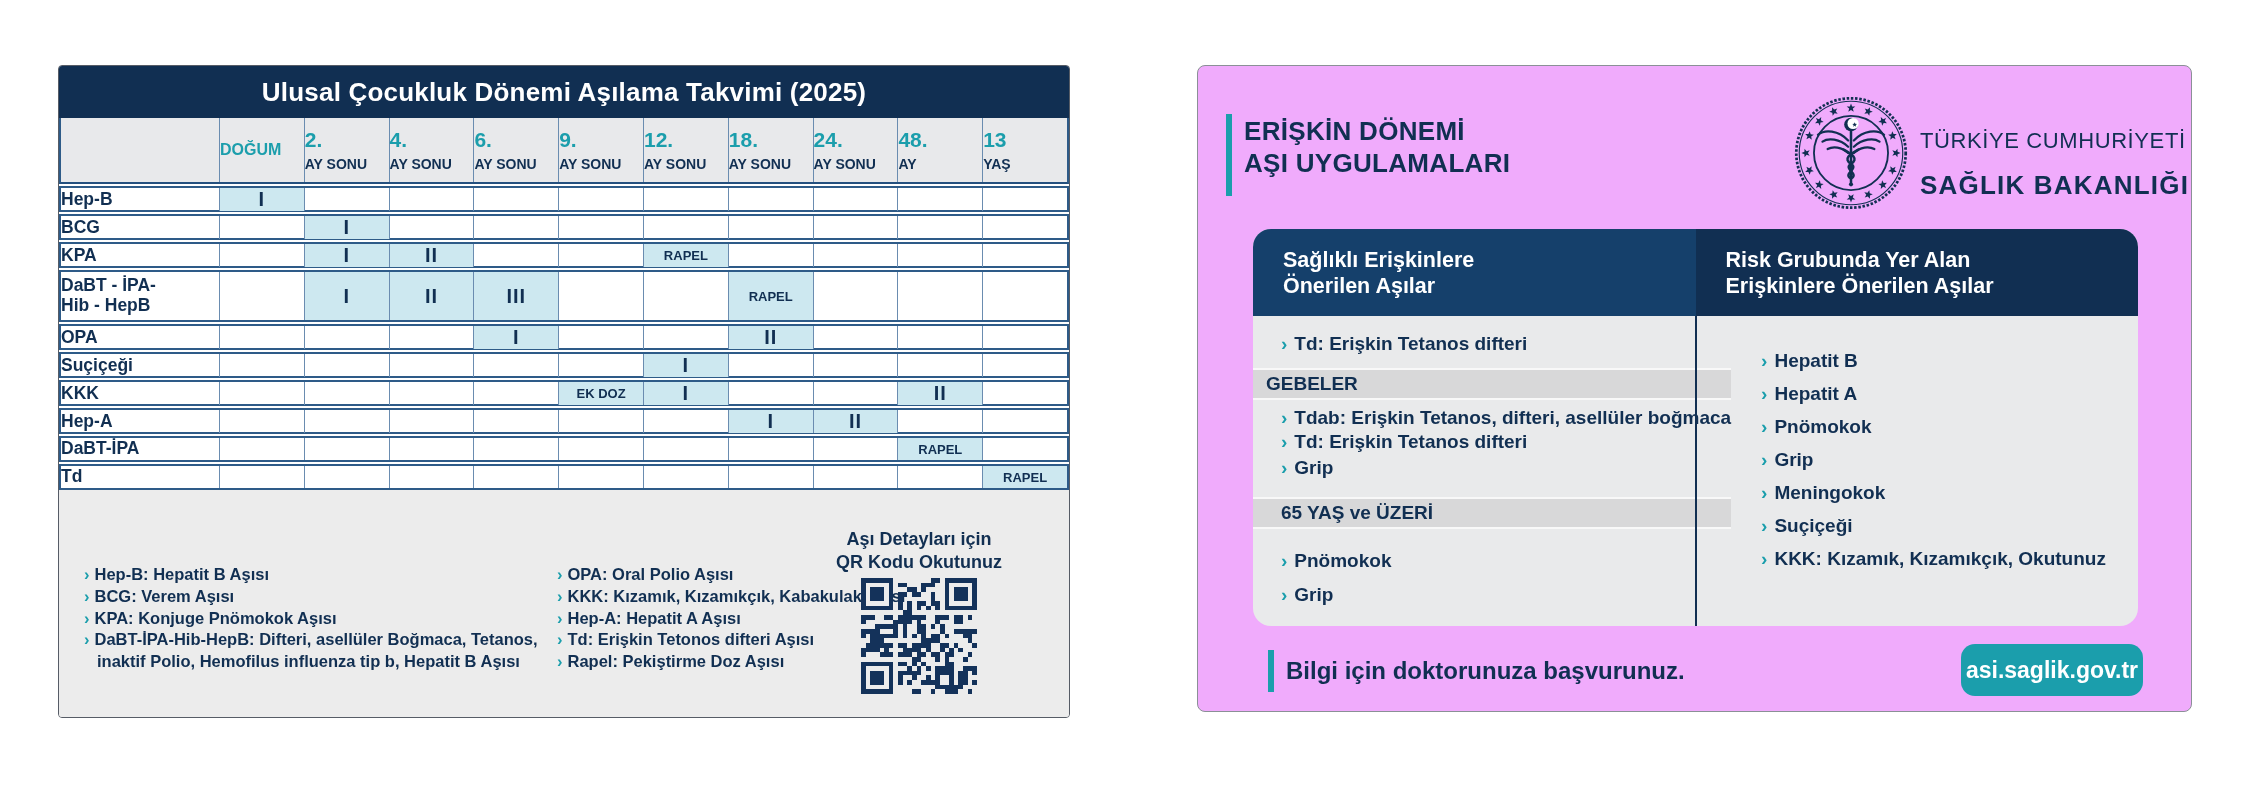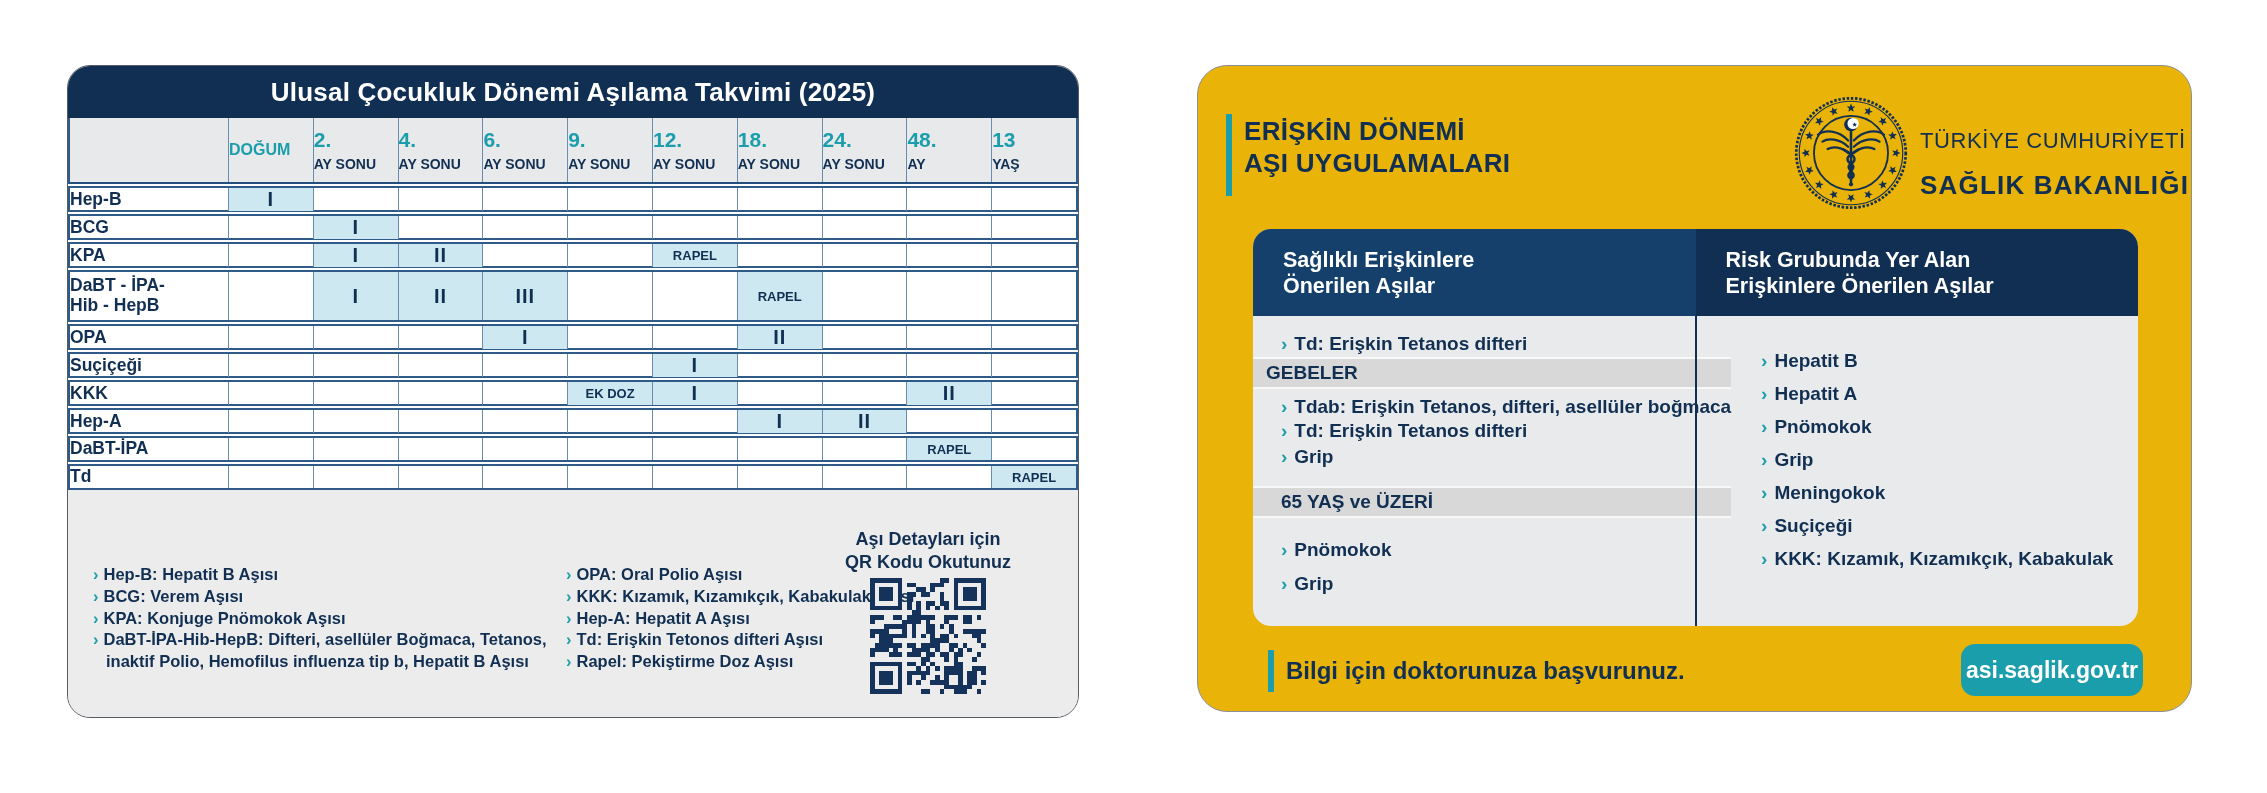--- a/index.html
+++ b/index.html
@@ -4,21 +4,21 @@
 <style>
   :root{
     --navy:#112F52; --navy-mid:#15406B; --teal:#1B9EAC; --hl:#CDE8F0;
     --grid:#2E5B88; --gridlite:#6A8CB0; --band:#D8D8D9; --panel:#E9EAEB; --legendbg:#ECECEC;
   }
   *{box-sizing:border-box;margin:0;padding:0}
   body{background:#fff;font-family:"Liberation Sans","DejaVu Sans",sans-serif;}
   #stage{position:relative;width:2267px;height:793px;background:#fff;overflow:hidden}
 
   
-  .card-left{position:absolute;left:67px;top:65px;width:1012px;height:653px;border-radius:23px;
+  .card-left{position:absolute;left:58px;top:65px;width:1012px;height:653px;border-radius:4px;
     border:1px solid #565c66;background:var(--legendbg);overflow:hidden}
   .lc-title{height:52px;background:var(--navy);color:#fff;display:flex;align-items:center;justify-content:center;
     font-size:26px;font-weight:700;letter-spacing:.2px}
   .ltable{background:#fff}
   .thead{display:grid;grid-template-columns:158px repeat(10,1fr);height:66px;background:#E8E9EB;
     border-bottom:2px solid #24507F;border-left:2px solid var(--grid);border-right:2px solid var(--grid)}
   .hcell{display:flex;flex-direction:column;align-items:flex-start;justify-content:center;line-height:1.02;border-left:1px solid var(--gridlite)}
   .hcell.first{border-left:none}
   .hnum{font-size:21px;font-weight:800;color:var(--teal)}
   .hnum.single{font-size:16px}
@@ -39,22 +39,22 @@
   .legend-col.c1{left:25px}
   .legend-col.c2{left:498px}
   .lline{line-height:21.8px;color:var(--navy);font-size:16.5px;font-weight:600;white-space:nowrap}
   .lline .chev{color:var(--teal);font-weight:800;margin-right:5px;font-size:16.5px}
   .lline.wrap{padding-left:13px}
   .qr-note{position:absolute;left:715px;top:38px;width:290px;text-align:center;
     font-size:18px;font-weight:700;color:var(--navy);line-height:23px}
   .qr{position:absolute;left:802px;top:88px;width:116px;height:116px}
 
   
-  .card-right{position:absolute;left:1197px;top:65px;width:995px;height:647px;border-radius:30px;
-    border:1px solid #8b9097;background:#eab308}
+  .card-right{position:absolute;left:1197px;top:65px;width:995px;height:647px;border-radius:8px;
+    border:1px solid #8b9097;background:#f0abfc}
   .rc-accent{position:absolute;left:28px;top:48px;width:6px;height:82px;background:var(--teal)}
   .rc-title{position:absolute;left:46px;top:49px;font-size:26px;line-height:32px;font-weight:800;
     color:var(--navy);letter-spacing:.3px;white-space:pre-line}
   .logo{position:absolute;left:596px;top:30px;width:114px;height:114px}
   .ministry{position:absolute;left:722px;top:62px;color:var(--navy)}
   .ministry .m1{font-size:22px;font-weight:400;letter-spacing:.6px}
   .ministry .m2{font-size:26px;font-weight:800;letter-spacing:1.2px;margin-top:16px}
   .panel{position:absolute;left:55px;top:163px;width:885px;height:397px;border-radius:18px;
     background:var(--panel);overflow:hidden}
   .panel-head{display:grid;grid-template-columns:1fr 1fr;height:87px}
@@ -625,21 +625,21 @@
           <div>Risk Grubunda Yer Alan</div>
           <div>Erişkinlere Önerilen Aşılar</div>
         </div>
       </div>
       <div class="panel-body">
         <div class="pcol left">
             <div class="pitem" style="margin-top: 16px;">
               <span class="chev">›</span>
               <span>Td: Erişkin Tetanos difteri</span>
             </div>
-            <div class="band" style="margin-top: 2px; padding-left: 13px;">GEBELER</div>
+            <div class="band" style="margin-top: 13px; padding-left: 13px;">GEBELER</div>
             <div class="pitem" style="margin-top: 6px;">
               <span class="chev">›</span>
               <span>Tdab: Erişkin Tetanos, difteri, asellüler boğmaca</span>
             </div>
             <div class="pitem" style="margin-top: 1px;">
               <span class="chev">›</span>
               <span>Td: Erişkin Tetanos difteri</span>
             </div>
             <div class="pitem" style="margin-top: 3px;">
               <span class="chev">›</span>
@@ -675,21 +675,21 @@
             <div class="pitem">
               <span class="chev">›</span>
               <span>Meningokok</span>
             </div>
             <div class="pitem">
               <span class="chev">›</span>
               <span>Suçiçeği</span>
             </div>
             <div class="pitem">
               <span class="chev">›</span>
-              <span>KKK: Kızamık, Kızamıkçık, Kabakulak</span>
+              <span>KKK: Kızamık, Kızamıkçık, Okutunuz</span>
             </div>
           </div>
         <div class="pdivider"></div>
       </div>
     </div>
 
     <div class="rf-accent"></div>
     <div class="rf-text">Bilgi için doktorunuza başvurunuz.</div>
     <div class="rf-button">asi.saglik.gov.tr</div>
   </div>

